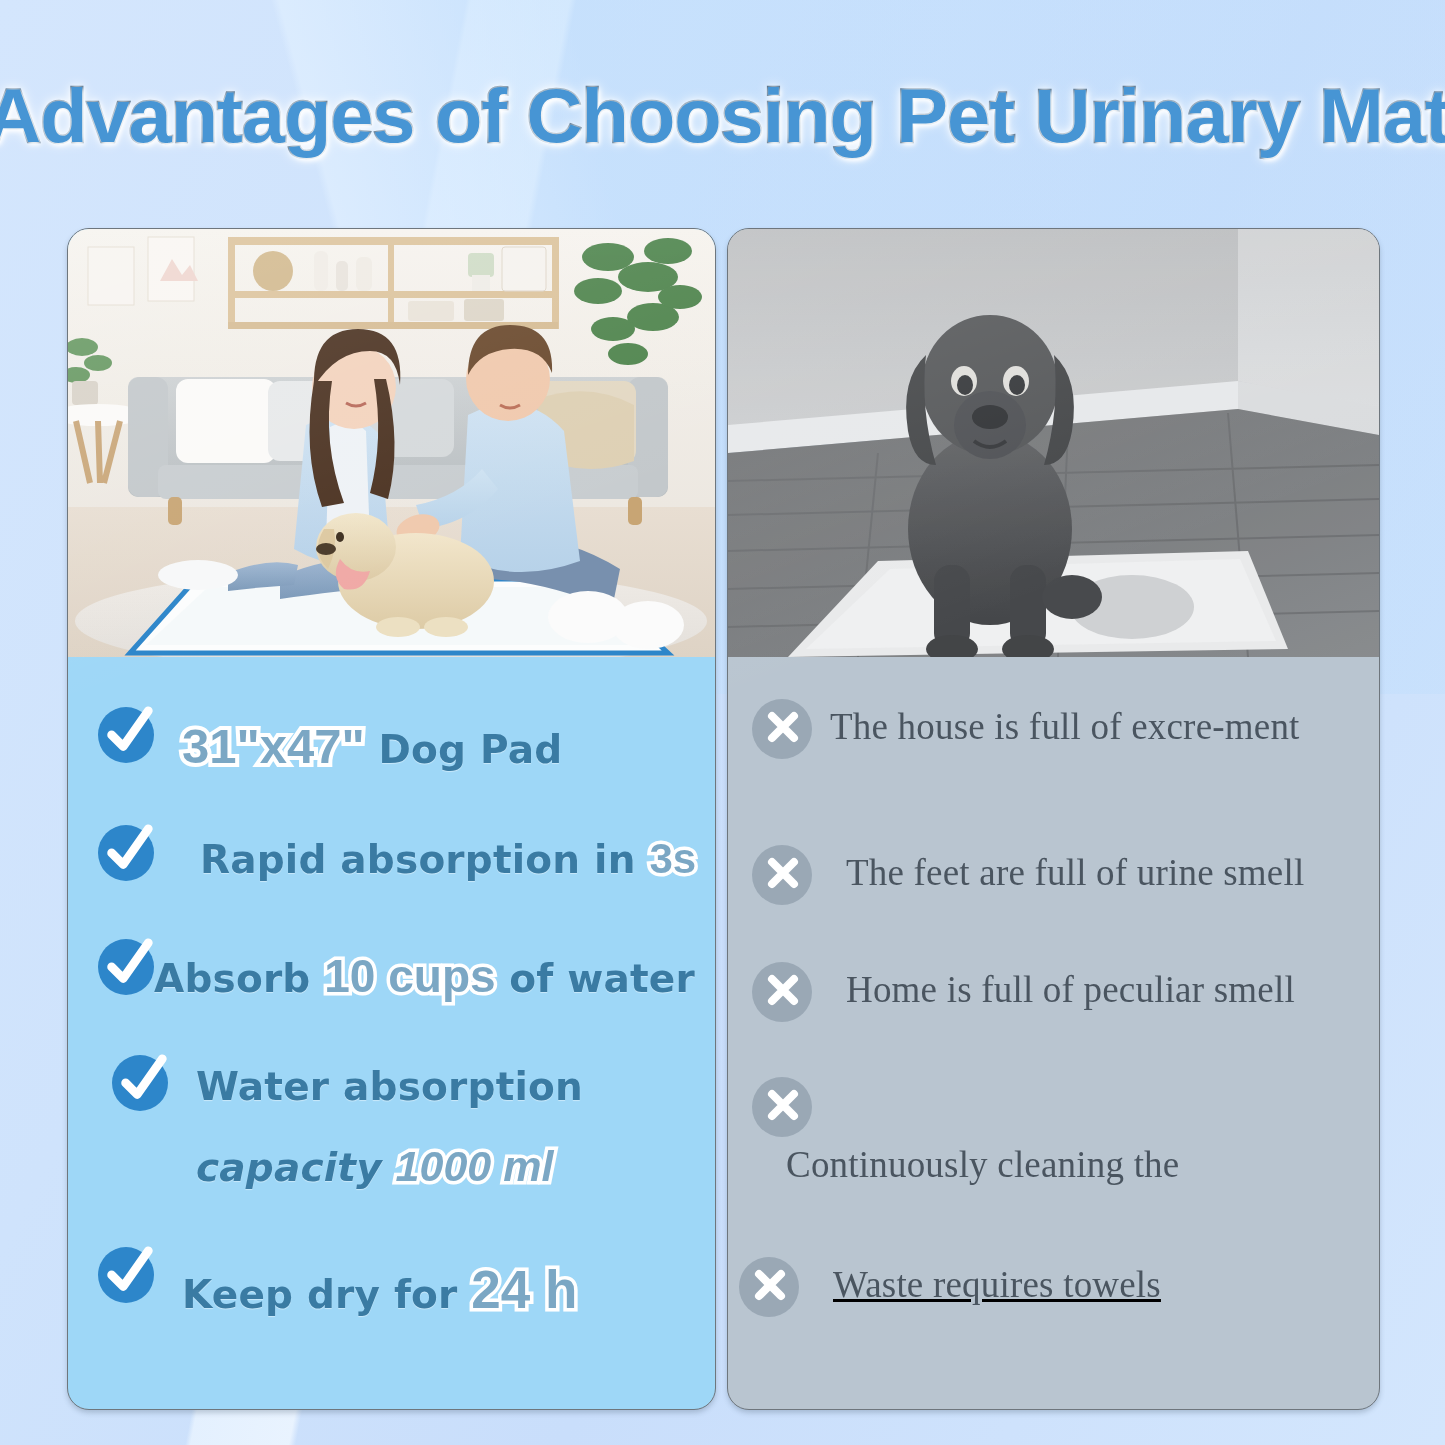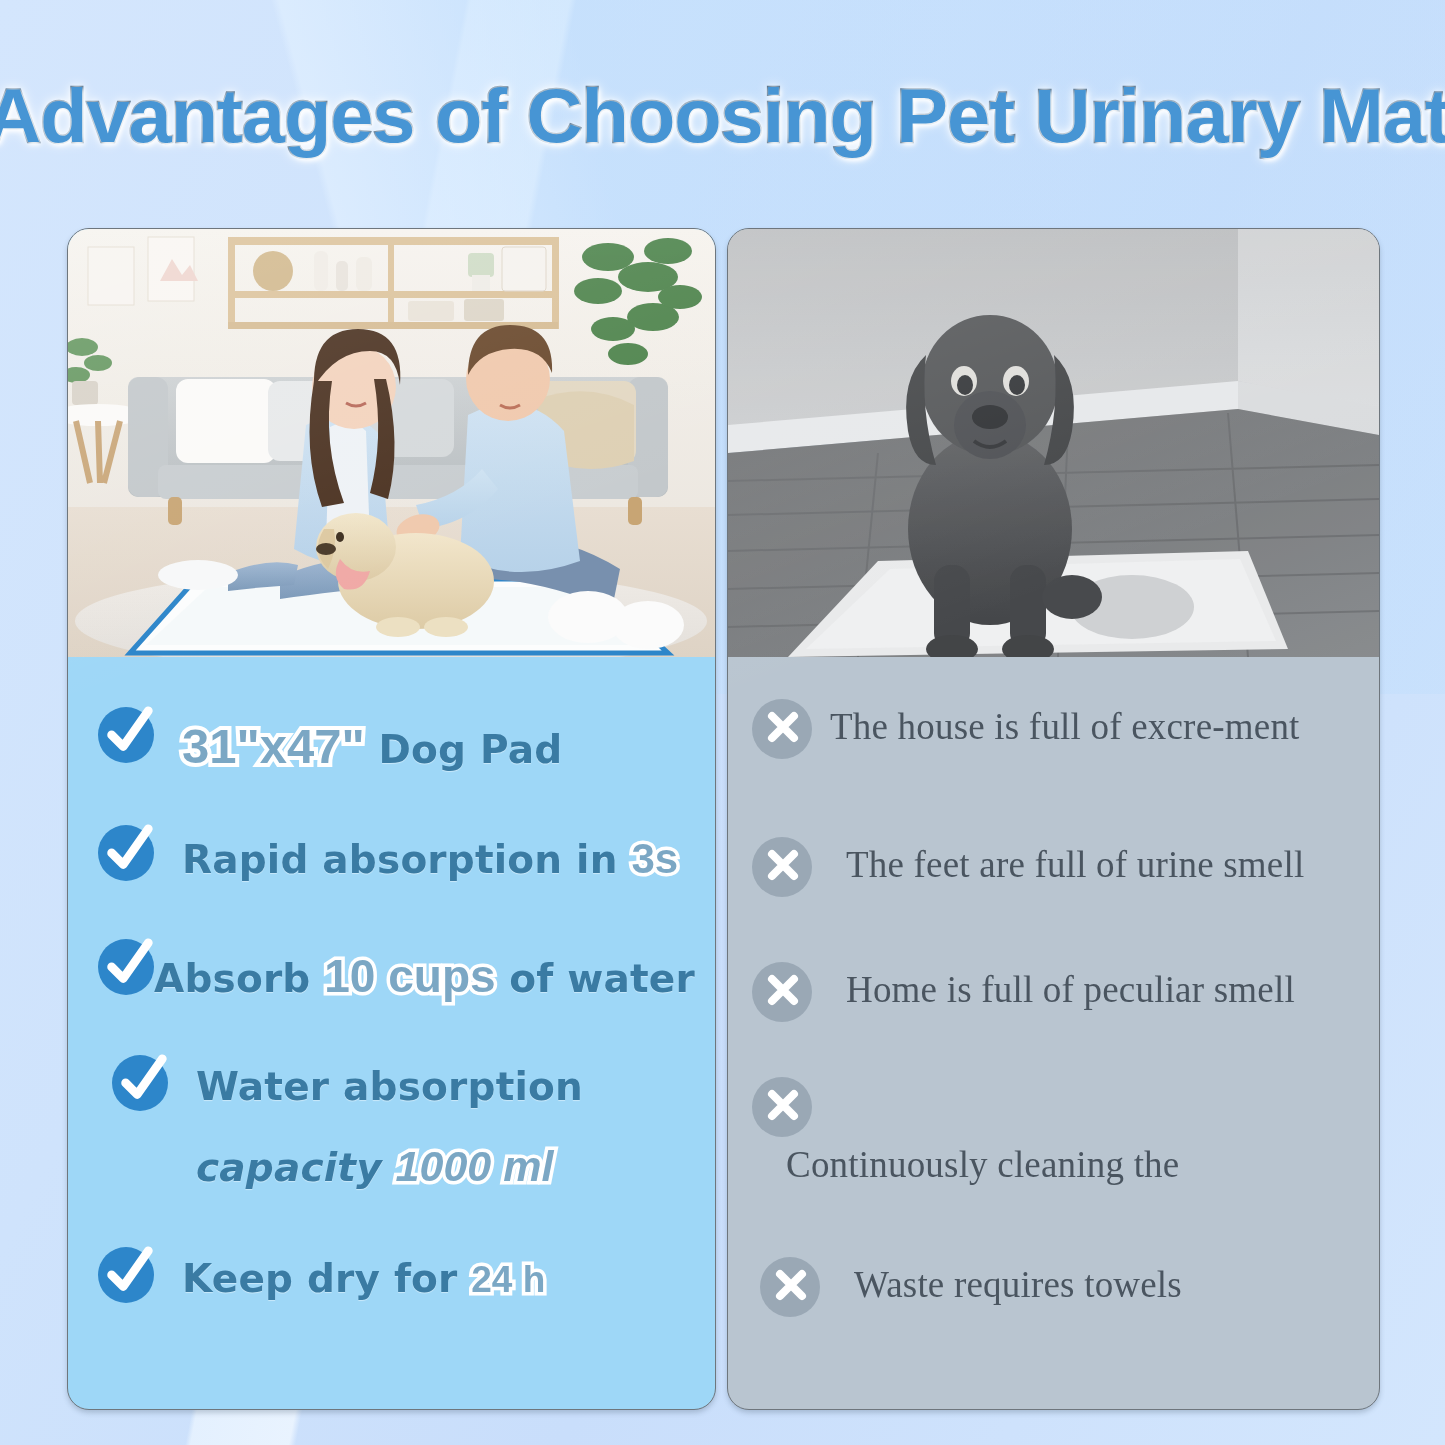--- a/index.html
+++ b/index.html
@@ -242,21 +242,21 @@
         <span class="circ"></span>
         <svg viewBox="0 0 60 60">
             <path d="M12 32 l12 12 L50 7" stroke="#ffffff" stroke-width="9" fill="none" stroke-linecap="round" stroke-linejoin="round"></path>
           </svg>
       </span>
       <span class="l-text" style="margin-left:28px;">
         <span class="hl" style="font-size:49px;-webkit-text-stroke:8px #fff;">31"x47"</span><span> Dog Pad</span>
       </span>
     </div>
 
-    <div class="item" style="left:30px;top:168px;width:610px;">
+    <div class="item" style="left:30px;top:168px;width:610px;gap:18px;">
       <span class="badge chk">
         <span class="circ"></span>
         <svg viewBox="0 0 60 60">
             <path d="M12 32 l12 12 L50 7" stroke="#ffffff" stroke-width="9" fill="none" stroke-linecap="round" stroke-linejoin="round"></path>
           </svg>
       </span>
       <span class="l-text" style="margin-left:28px;">
         <span>Rapid absorption in </span><span class="hl" style="font-size:42px;">3s</span>
       </span>
     </div>
@@ -289,21 +289,21 @@
     </div>
 
     <div class="item" style="left:30px;top:590px;width:620px;">
       <span class="badge chk">
         <span class="circ"></span>
         <svg viewBox="0 0 60 60">
             <path d="M12 32 l12 12 L50 7" stroke="#ffffff" stroke-width="9" fill="none" stroke-linecap="round" stroke-linejoin="round"></path>
           </svg>
       </span>
       <span class="l-text" style="margin-left:28px;">
-        <span>Keep dry for  </span><span class="hl" style="font-size:37px;">24 h</span>
+        <span>Keep dry for  </span><span class="hl" style="font-size:53px;">24 h</span>
       </span>
     </div>
 
   </div>
 </div>
 
 <div class="panel" id="panel-right">
 
   <div class="photo">
     <svg viewBox="0 0 651 428" width="651" height="428" preserveAspectRatio="none">
@@ -377,21 +377,21 @@
     <div class="item" style="left:24px;top:42px;width:620px;">
       <span class="badge xb">
         <span class="circ"></span>
         <svg viewBox="0 0 60 60">
             <path d="M19 19 L41 41 M41 19 L19 41" stroke="#ffffff" stroke-width="8" stroke-linecap="round"></path>
           </svg>
       </span>
       <span class="r-text" style="margin-left:18px;">The house is full of excre-ment</span>
     </div>
 
-    <div class="item" style="left:24px;top:180px;width:620px;">
+    <div class="item" style="left:24px;top:188px;width:620px;">
       <span class="badge xb">
         <span class="circ"></span>
         <svg viewBox="0 0 60 60">
             <path d="M19 19 L41 41 M41 19 L19 41" stroke="#ffffff" stroke-width="8" stroke-linecap="round"></path>
           </svg>
       </span>
       <span class="r-text" style="margin-left:34px;">The feet are full of urine smell</span>
     </div>
 
     <div class="item" style="left:24px;top:305px;width:620px;">
@@ -409,21 +409,21 @@
         <span class="circ"></span>
         <svg viewBox="0 0 60 60">
             <path d="M19 19 L41 41 M41 19 L19 41" stroke="#ffffff" stroke-width="8" stroke-linecap="round"></path>
           </svg>
       </span>
       <span class="r-text" style="margin-left:34px;display:block;">
         <span style="display:block;">Continuously cleaning the</span>
       </span>
     </div>
 
-    <div class="item" style="left:32px;top:600px;width:620px;">
+    <div class="item" style="left:11px;top:600px;width:620px;text-decoration:underline;">
       <span class="badge xb">
         <span class="circ"></span>
         <svg viewBox="0 0 60 60">
             <path d="M19 19 L41 41 M41 19 L19 41" stroke="#ffffff" stroke-width="8" stroke-linecap="round"></path>
           </svg>
       </span>
       <span class="r-text" style="margin-left:34px;">Waste requires towels</span>
     </div>
 
   </div>

